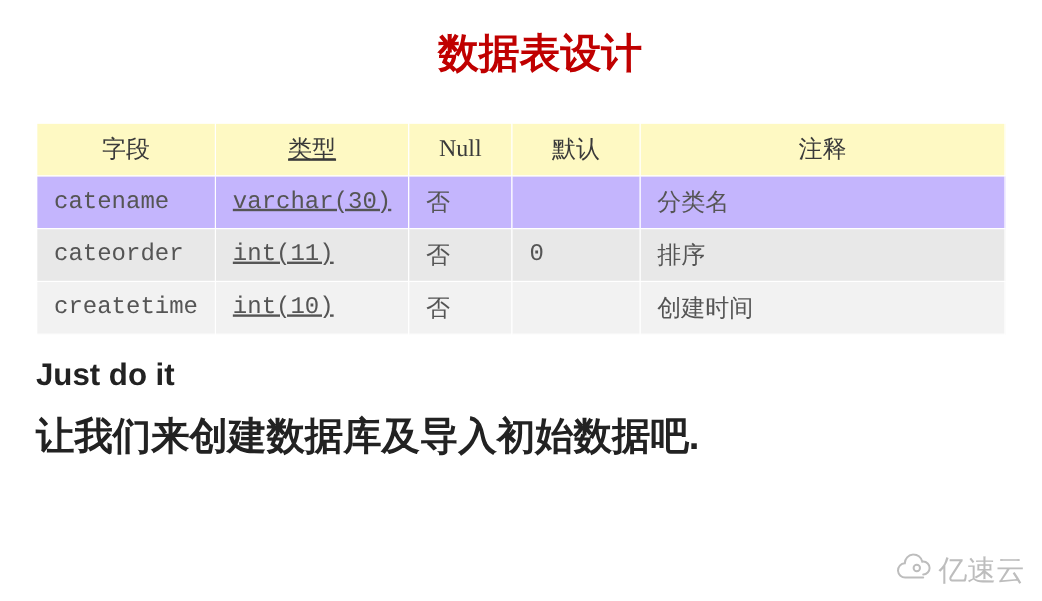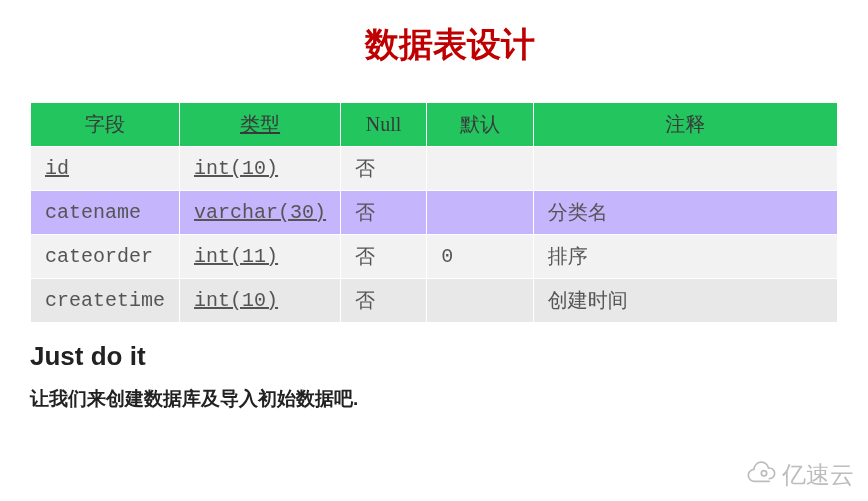--- a/index.html
+++ b/index.html
@@ -22,21 +22,21 @@
   }
   .table-wrap {
     padding: 0 30px;
   }
   table {
     width: 100%;
     border-collapse: collapse;
     font-size: 20px;
   }
   th {
-    background: #22c55e;
+    background: #fef9c3;
     color: #3a3a3a;
     font-weight: normal;
     padding: 8px 12px;
     border: 1px solid #ffffff;
     font-family: "SimSun", serif;
     text-align: center;
   }
   td {
     padding: 8px 14px;
     border: 1px solid #ffffff;
@@ -53,21 +53,21 @@
   .col-null    { width: 11%; }
   .col-default { width: 14%; }
   .col-comment { width: 41%; }
   .subtitle {
     font-size: 26px;
     font-weight: bold;
     color: #222;
     padding: 18px 30px 8px 30px;
   }
   .text-line {
-    font-size: 19px;
+    font-size: 32px;
     font-weight: bold;
     color: #222;
     padding: 6px 30px 0 30px;
   }
   .watermark {
     position: absolute;
     right: 14px;
     bottom: 10px;
     color: #bdbdbd;
     font-size: 24px;
@@ -88,27 +88,20 @@
     <thead>
       <tr>
         <th class="col-field">字段</th>
         <th class="col-type">类型</th>
         <th class="col-null">Null</th>
         <th class="col-default">默认</th>
         <th class="col-comment">注释</th>
       </tr>
     </thead>
     <tbody>
-        <tr>
-          <td class="col-field"><span class="underline">id</span></td>
-          <td class="col-type">int(10)</td>
-          <td class="col-null">否</td>
-          <td class="col-default"></td>
-          <td class="col-comment"></td>
-        </tr>
         <tr class="hl">
           <td class="col-field">catename</td>
           <td class="col-type">varchar(30)</td>
           <td class="col-null">否</td>
           <td class="col-default"></td>
           <td class="col-comment">分类名</td>
         </tr>
         <tr>
           <td class="col-field">cateorder</td>
           <td class="col-type">int(11)</td>

